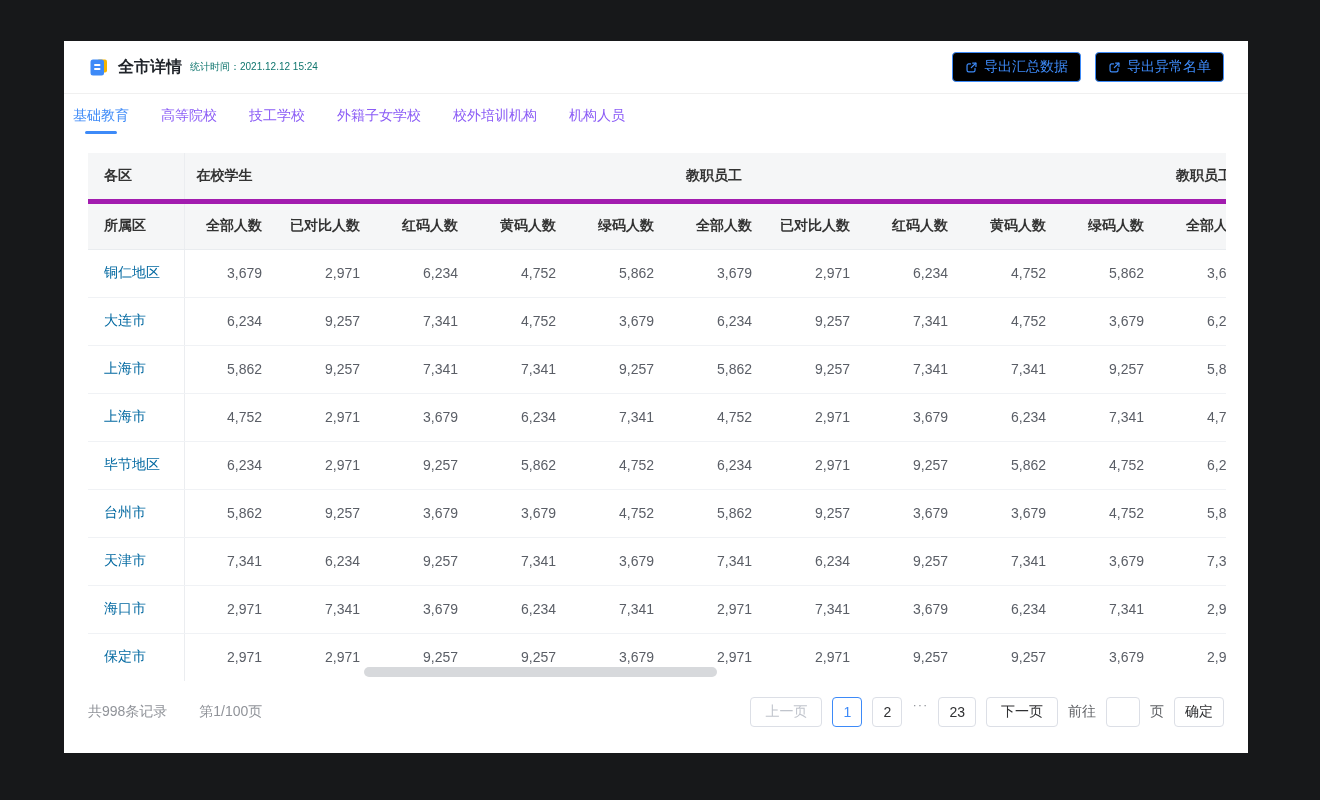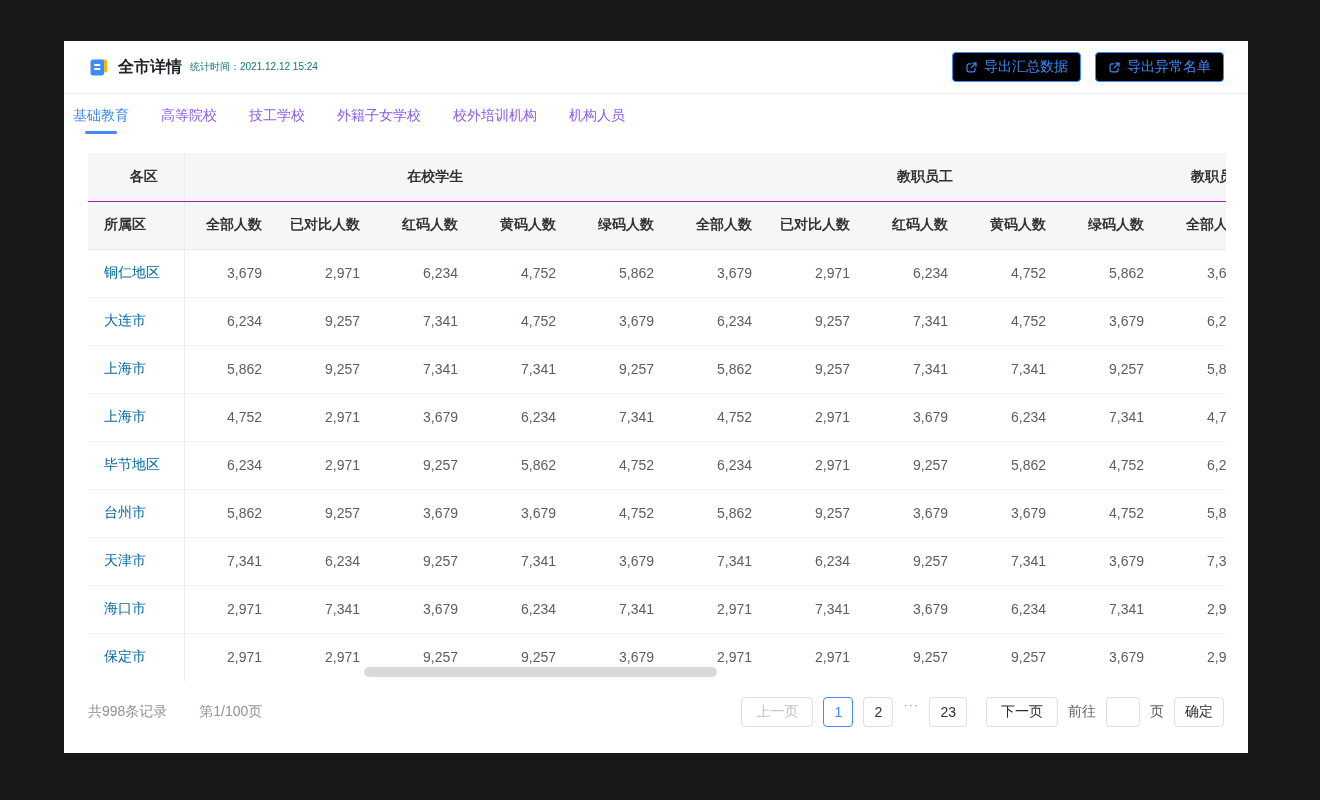--- a/index.html
+++ b/index.html
@@ -41,21 +41,21 @@
     bottom:0; width:32px; height:3px; background:#3d8af8; border-radius:2px;
   }
   
   .table-wrap {
     position:relative; margin:19px 24px 0; width:1138px; height:528px;
     overflow:hidden;
   }
   table { border-collapse:collapse; table-layout:fixed; width:1174px; }
   th, td { height:48px; font-size:14px; white-space:nowrap; overflow:hidden; }
   thead th { background:#f5f6f7; color:#333; font-weight:600; }
-  tr.group-row th { border-bottom:1px solid #a21caf;text-align:center; }
+  tr.group-row th { border-bottom:5px solid #a21caf; }
   tr.sub-row th { border-bottom:1px solid #e9ecef; }
   th.group-label { text-align:left; padding-left:12px; }
   th.num, td.num { text-align:right; padding-right:20px; }
   th.fixed-col, td.fixed-col {
     text-align:left; padding-left:16px; border-right:1px solid #ebedf0;
   }
   tbody td { border-bottom:1px solid #f0f2f5; color:#5a5e66; background:#fff; }
   td.region a, td.region span.link {
     color:#0369a1; cursor:pointer; text-decoration:none;
   }
@@ -70,21 +70,21 @@
   }
   .records-info { font-size:14px; color:#909399; }
   .records-info span + span { margin-left:28px; }
   .pagination { display:flex; align-items:center; gap:10px; }
   .pg-btn {
     min-width:30px; height:30px; padding:0 10px;
     border:1px solid #dcdfe6; border-radius:4px; background:#fff;
     font-size:14px; color:#303133; cursor:pointer; font-family:inherit;
     display:inline-flex; align-items:center; justify-content:center;
   }
-  .pg-btn.nav { padding:0 14px;margin-left:9px; }
+  .pg-btn.nav { padding:0 14px; }
   .pg-btn.disabled { color:#c0c4cc; cursor:not-allowed; }
   .pg-btn.active { border-color:#3d8af8; color:#3d8af8; }
   .pg-dots { color:#909399; font-size:13px; letter-spacing:1px; }
   .goto-label { font-size:14px; color:#606266; }
   .goto-input {
     width:34px; height:30px; border:1px solid #dcdfe6; border-radius:4px;
     font-size:14px; text-align:center; font-family:inherit; color:#303133;
   }
 </style>
 </head>

